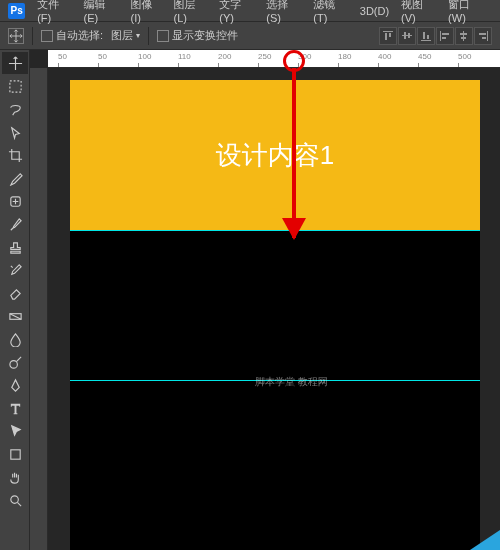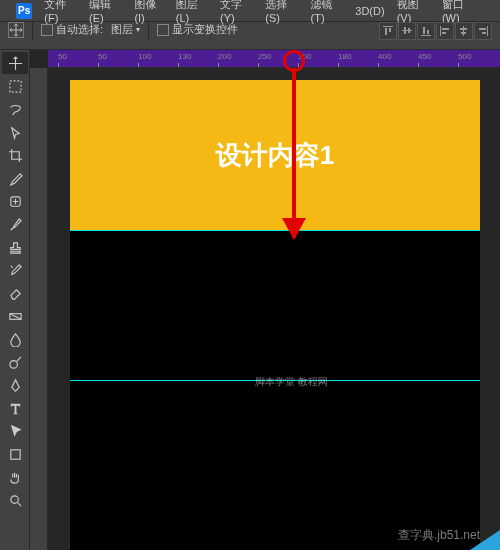--- a/index.html
+++ b/index.html
@@ -1,41 +1,41 @@
 <!DOCTYPE html>
 <html><head>
 <meta charset="utf-8">
 <style>
 *{margin:0;padding:0;box-sizing:border-box;font-family:"Microsoft YaHei",sans-serif}
 body{background:#535353;color:#ccc;font-size:11px;width:500px;height:550px;overflow:hidden;position:relative}
-.menubar{background:#424242;height:22px;display:flex;align-items:center;padding:0 16px;border-bottom:1px solid #2a2a2a}
+.menubar{background:#424242;height:22px;display:flex;align-items:center;padding:0 8px;border-bottom:1px solid #2a2a2a}
 .ps-logo{width:18px;height:16px;background:#1473e6;color:#fff;font-weight:bold;font-size:10px;display:flex;align-items:center;justify-content:center;border-radius:2px;margin-right:6px}
 .menu-item{padding:0 6px;cursor:pointer;font-size:11px}
-.optbar{background:#424242;height:28px;display:flex;align-items:flex-start;padding:0 8px;border-bottom:1px solid #2a2a2a;gap:8px}
+.optbar{background:#424242;height:28px;display:flex;align-items:center;padding:0 8px;border-bottom:1px solid #2a2a2a;gap:8px}
 .tool-ico{width:16px;height:16px;border:1px solid #777;display:flex;align-items:center;justify-content:center}
 .chk{width:12px;height:12px;border:1px solid #888;display:inline-block;vertical-align:middle;margin-right:3px}
 .dd{display:inline-flex;align-items:center;gap:3px}
 .dd::after{content:"▾";font-size:8px}
 .sep{width:1px;height:18px;background:#2a2a2a}
 .align-grp{display:flex;gap:1px;margin-left:auto}
 .align-btn{width:18px;height:18px;border:1px solid #555;background:#3a3a3a;display:flex;align-items:center;justify-content:center}
 .align-btn svg{width:12px;height:12px}
 .workspace{display:flex;height:500px}
 .toolbar{width:30px;background:#424242;display:flex;flex-direction:column;padding:2px;gap:1px;border-right:1px solid #2a2a2a}
 .tool{width:26px;height:22px;display:flex;align-items:center;justify-content:center;cursor:pointer;position:relative}
 .tool.sel{background:#2a2a2a}
 .tool svg{width:15px;height:15px;stroke:#ccc;fill:none;stroke-width:1.2}
 .tool.fi svg{fill:#ccc;stroke:none}
 .canvas-area{flex:1;background:#262626;position:relative;overflow:hidden}
-.ruler-h{position:absolute;top:0;left:18px;right:0;height:18px;background:#4c1d95;border-bottom:1px solid #2a2a2a;overflow:hidden}
+.ruler-h{position:absolute;top:0;left:18px;right:0;height:18px;background:#ffffff;border-bottom:1px solid #2a2a2a;overflow:hidden}
 .ruler-v{position:absolute;top:18px;left:0;width:18px;bottom:0;background:#424242;border-right:1px solid #2a2a2a}
 .tick{position:absolute;color:#888;font-size:8px;top:2px}
 .tick::before{content:"";position:absolute;left:0;bottom:-6px;width:1px;height:4px;background:#888}
 .canvas{position:absolute;top:30px;left:40px;width:410px;height:480px;background:#000}
-.slice{height:150px;display:flex;align-items:center;justify-content:center;color:#fff;font-size:26px;font-weight:bold}
+.slice{height:150px;display:flex;align-items:center;justify-content:center;color:#fff;font-size:26px;font-weight:normal}
 .s1{background:#f5b915}
 .s2{background:#1798cf}
 .s3{background:#1fb89a}
 .guide{position:absolute;left:0;right:0;height:1px;background:#00ffff;opacity:.9}
 .marker{position:absolute;top:0;left:253px;width:22px;height:22px;border:3px solid #e30000;border-radius:50%;z-index:5}
 .arrow{position:absolute;left:262px;top:18px;width:4px;height:170px;background:#e30000;z-index:4}
 .arrow::after{content:"";position:absolute;bottom:-2px;left:-10px;border-left:12px solid transparent;border-right:12px solid transparent;border-top:22px solid #e30000}
 .wm{position:absolute;color:rgba(220,220,220,.55);font-size:10px;pointer-events:none}
 .wm1{top:325px;left:225px}
 .wm2{bottom:6px;right:20px;font-size:12px}
@@ -222,37 +222,36 @@
           <path d="M10 10l4 4"></path>
         </svg>
       </div>
   </div>
 
   <div class="canvas-area">
     <div class="ruler-h">
       <span class="tick" style="left:10px">50</span>
       <span class="tick" style="left:50px">50</span>
       <span class="tick" style="left:90px">100</span>
-      <span class="tick" style="left:130px">130</span>
+      <span class="tick" style="left:130px">110</span>
       <span class="tick" style="left:170px">200</span>
       <span class="tick" style="left:210px">250</span>
       <span class="tick" style="left:250px">300</span>
       <span class="tick" style="left:290px">180</span>
       <span class="tick" style="left:330px">400</span>
       <span class="tick" style="left:370px">450</span>
       <span class="tick" style="left:410px">500</span>
     </div>
     <div class="ruler-v"></div>
 
     <div class="marker"></div>
     <div class="arrow"></div>
 
     <div class="canvas">
       <div class="slice s1">设计内容1</div>
       <div class="guide" style="top:150px"></div>
       <div class="guide" style="top:300px"></div>
     </div>
 
     <div class="wm wm1">脚本学堂 教程网</div>
-    <div class="wm wm2">查字典.jb51.net</div>
     <div class="corner"></div>
   </div>
 </div>
 
 </body></html>

